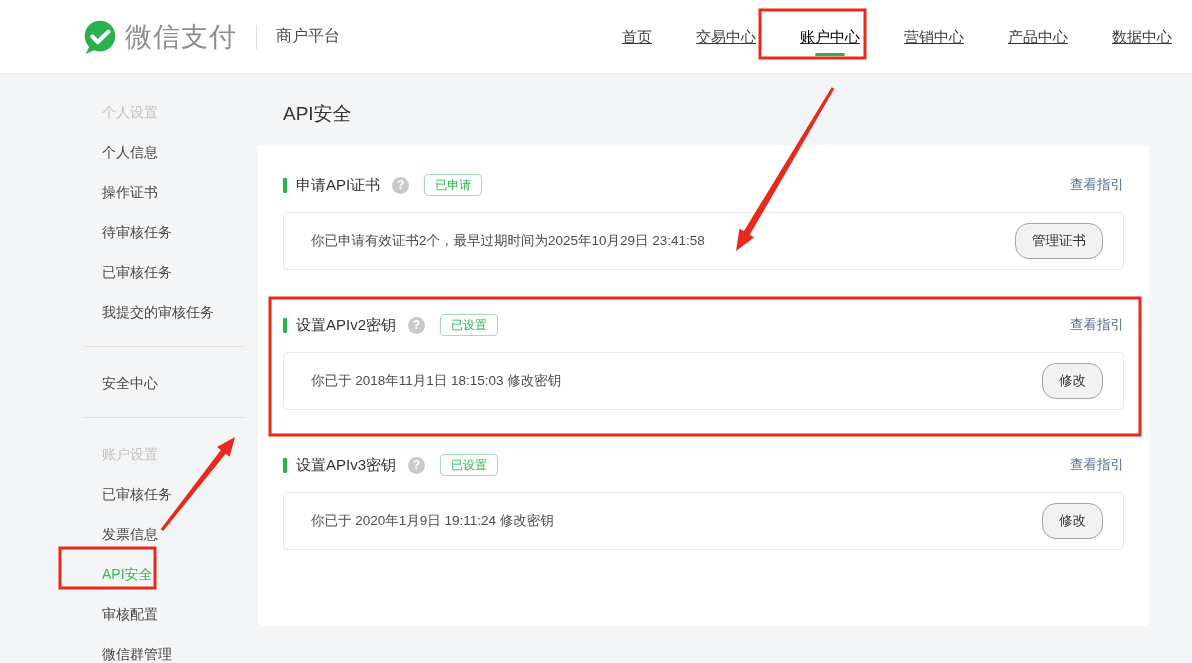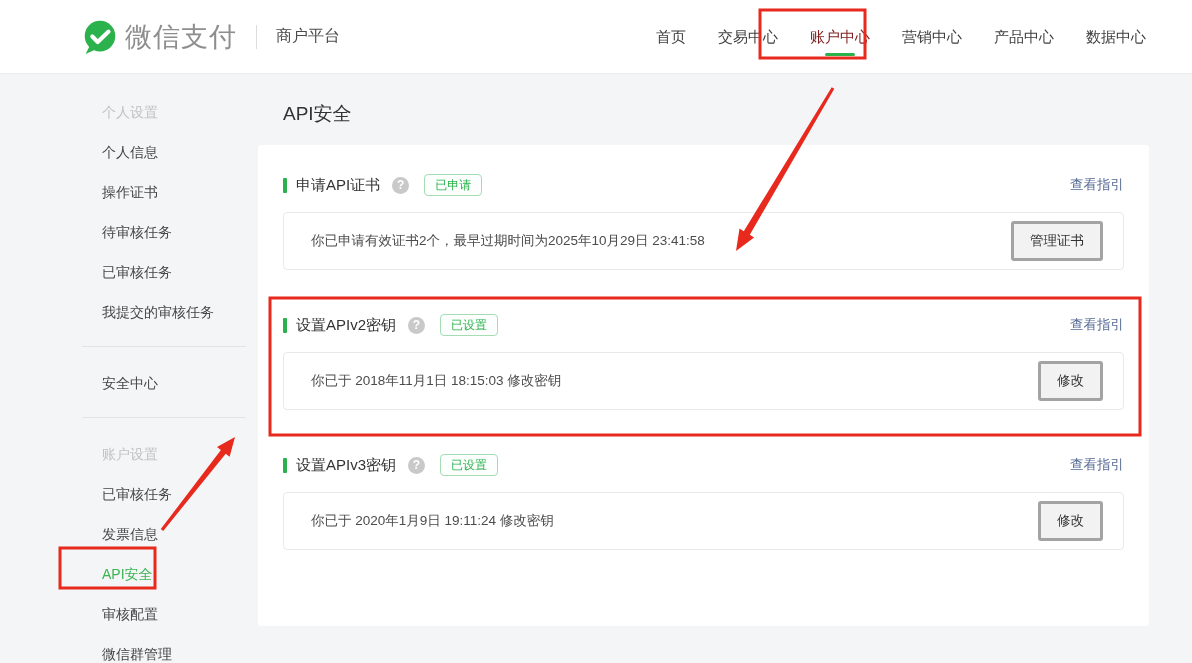--- a/index.html
+++ b/index.html
@@ -5,33 +5,33 @@
   * { margin:0; padding:0; box-sizing:border-box; }
   html,body { width:1192px; height:663px; }
   body {
     font-family:"Liberation Sans","DejaVu Sans",sans-serif;
     background:#f4f5f6; color:#333; overflow:hidden; position:relative;
   }
   
   .header {
     position:absolute; left:0; top:0; width:1192px; height:74px;
     background:#fff; border-bottom:1px solid #ececec;
-    display:flex; align-items:center; padding:0 46px 0 82px; z-index:2;
+    display:flex; align-items:center; padding:0 20px 0 82px; z-index:2;
   }
   .logo-wrap { display:flex; align-items:center; }
   .logo-icon { width:36px; height:36px; flex:0 0 auto; }
   .logo-text { font-size:27px; color:#8e8e8e; margin-left:7px; letter-spacing:1px; }
   .brand-divider { width:1px; height:24px; background:#dcdcdc; margin:0 19px; }
   .portal-text { font-size:16px; color:#4a4a4a; }
-  .topnav { margin-left:auto; display:flex; gap:32px; }
+  .topnav { margin-left:auto; display:flex; gap:44px;text-decoration:underline; }
   .topnav .nav-item {
     position:relative; font-size:15px; color:#3f3f3f; cursor:pointer;
     line-height:74px; height:74px;
   }
-  .topnav .nav-item.active { color:#7f1d1d; }
+  .topnav .nav-item.active { color:#000000; }
   .topnav .nav-item.active::after {
     content:""; position:absolute; left:50%; transform:translateX(-50%);
     bottom:18px; width:30px; height:3px; background:#2BB24C; border-radius:2px;
   }
   
   .sidebar { position:absolute; left:0; top:74px; width:246px; padding-top:18px; }
   .side-row { height:40px; line-height:40px; padding-left:102px; font-size:14px; color:#464646; cursor:pointer; }
   .side-header { color:#c2c2c2; cursor:default; }
   .side-row.active { color:#3CB454; }
   .side-divider { border-top:1px solid #e3e3e3; margin:14px 0 0 82px; width:164px; }
@@ -56,21 +56,21 @@
     border:1px solid #a5dcb3; background:#fcfffd; border-radius:4px;
     padding:3px 10px; line-height:1.2;
   }
   .guide-link { margin-left:auto; font-size:13.5px; color:#576B95; cursor:pointer; }
   .content-box {
     height:58px; border:1px solid #e9e9e9; border-radius:4px;
     display:flex; align-items:center; padding:0 20px 0 27px;
   }
   .content-text { font-size:13.5px; color:#4c4c4c; }
   .action-btn {
-    margin-left:auto; background:#f2f2f2; border:3px solid #a3a3a3; border-radius:3px;
+    margin-left:auto; background:#f2f2f2; border:1px solid #a3a3a3; border-radius:14px;
     font-size:13.5px; color:#333; padding:8px 16px; cursor:pointer;
     font-family:inherit;
   }
   
   .overlay { position:absolute; left:0; top:0; width:1192px; height:663px; z-index:9; pointer-events:none; }
 </style>
 </head>
 <body>
 
 <div class="header">

